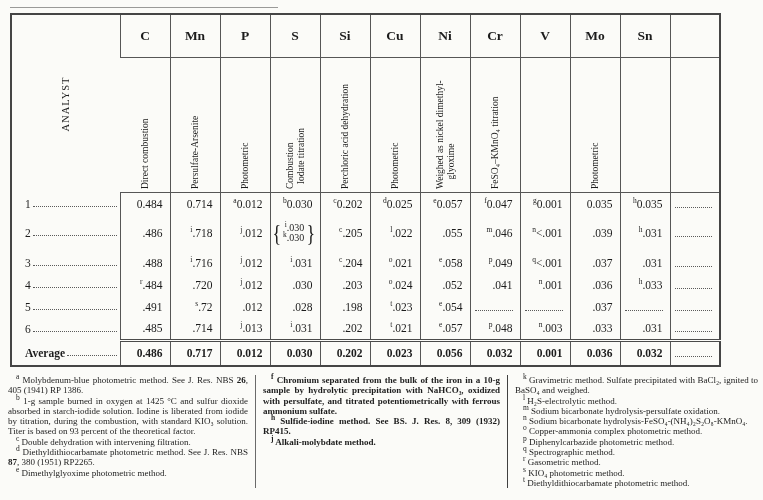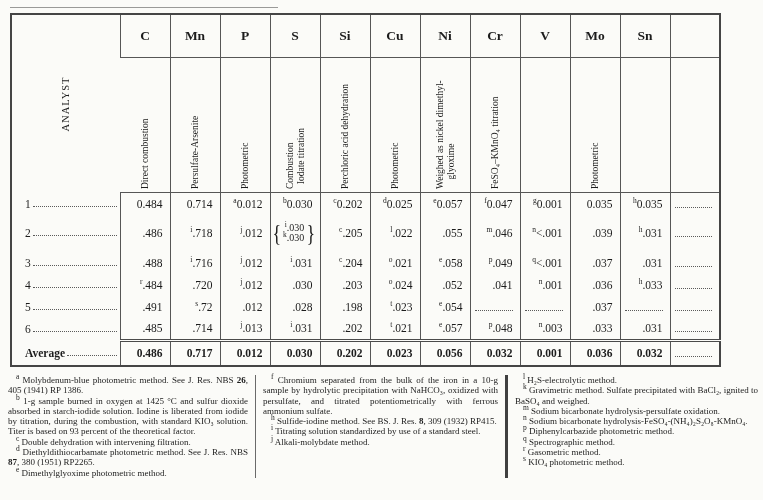--- a/index.html
+++ b/index.html
@@ -35,21 +35,21 @@
 
   .bgroup{display:inline-flex;align-items:center;justify-content:center;
           font-size:10px;line-height:10.5px;}
   .brace{font-size:24px;font-weight:normal;line-height:22px;transform:scaleX(.75);}
   .stack{display:inline-flex;flex-direction:column;text-align:right;padding:0 1px;}
 
   .footnotes{position:absolute;left:8px;top:375px;width:750px;display:flex;
              font-size:9px;line-height:10.3px;text-align:justify;}
   .fcol{box-sizing:border-box;}
   .fcol-1{width:248px;padding-right:7px;border-right:1px solid #6a6a6a;}
-  .fcol-2{width:252px;padding:0 7px;border-right:3px solid #404040;}
+  .fcol-2{width:252px;padding:0 7px;border-right:1px solid #404040;font-weight:bold;}
   .fcol-3{width:250px;padding-left:7px;}
   p.fnote{margin:0;text-indent:8px;}
 </style>
 </head>
 <body>
 
 <div class="page">
   <div class="top-rule"></div>
   <div class="tablewrap">
     <table>
@@ -308,27 +308,28 @@
       <div class="fcol fcol-1">
         <p class="fnote"><sup>a</sup> Molybdenum-blue photometric method. See J. Res. NBS <b>26</b>, 405 (1941) RP 1386.</p>
         <p class="fnote"><sup>b</sup> 1-g sample burned in oxygen at 1425 °C and sulfur dioxide absorbed in starch-iodide solution. Iodine is liberated from iodide by titration, during the combustion, with standard KIO₃ solution. Titer is based on 93 percent of the theoretical factor.</p>
         <p class="fnote"><sup>c</sup> Double dehydration with intervening filtration.</p>
         <p class="fnote"><sup>d</sup> Diethyldithiocarbamate photometric method. See J. Res. NBS <b>87</b>, 380 (1951) RP2265.</p>
         <p class="fnote"><sup>e</sup> Dimethylglyoxime photometric method.</p>
       </div>
       <div class="fcol fcol-2">
         <p class="fnote"><sup>f</sup> Chromium separated from the bulk of the iron in a 10-g sample by hydrolytic precipitation with NaHCO₃, oxidized with persulfate, and titrated potentiometrically with ferrous ammonium sulfate.</p>
         <p class="fnote"><sup>h</sup> Sulfide-iodine method. See BS. J. Res. <b>8</b>, 309 (1932) RP415.</p>
-        <p class="fnote"><sup>i</sup> Titrating solution standardized by use of a standard steel.</p>
         <p class="fnote"><sup>j</sup> Alkali-molybdate method.</p>
       </div>
       <div class="fcol fcol-3">
+        <p class="fnote"><sup>k</sup> Gravimetric method. Sulfate precipitated with BaCl₂, ignited to BaSO₄ and weighed.</p>
         <p class="fnote"><sup>l</sup> H₂S-electrolytic method.</p>
-        <p class="fnote"><sup>k</sup> Gravimetric method. Sulfate precipitated with BaCl₂, ignited to BaSO₄ and weighed.</p>
         <p class="fnote"><sup>m</sup> Sodium bicarbonate hydrolysis-persulfate oxidation.</p>
         <p class="fnote"><sup>n</sup> Sodium bicarbonate hydrolysis-FeSO₄-(NH₄)₂S₂O₈-KMnO₄.</p>
+        <p class="fnote"><sup>o</sup> Copper-ammonia complex photometric method.</p>
         <p class="fnote"><sup>p</sup> Diphenylcarbazide photometric method.</p>
         <p class="fnote"><sup>q</sup> Spectrographic method.</p>
         <p class="fnote"><sup>r</sup> Gasometric method.</p>
         <p class="fnote"><sup>s</sup> KIO₄ photometric method.</p>
+        <p class="fnote"><sup>t</sup> Diethyldithiocarbamate photometric method.</p>
       </div>
     </div>
 </div>
 
 </body></html>

